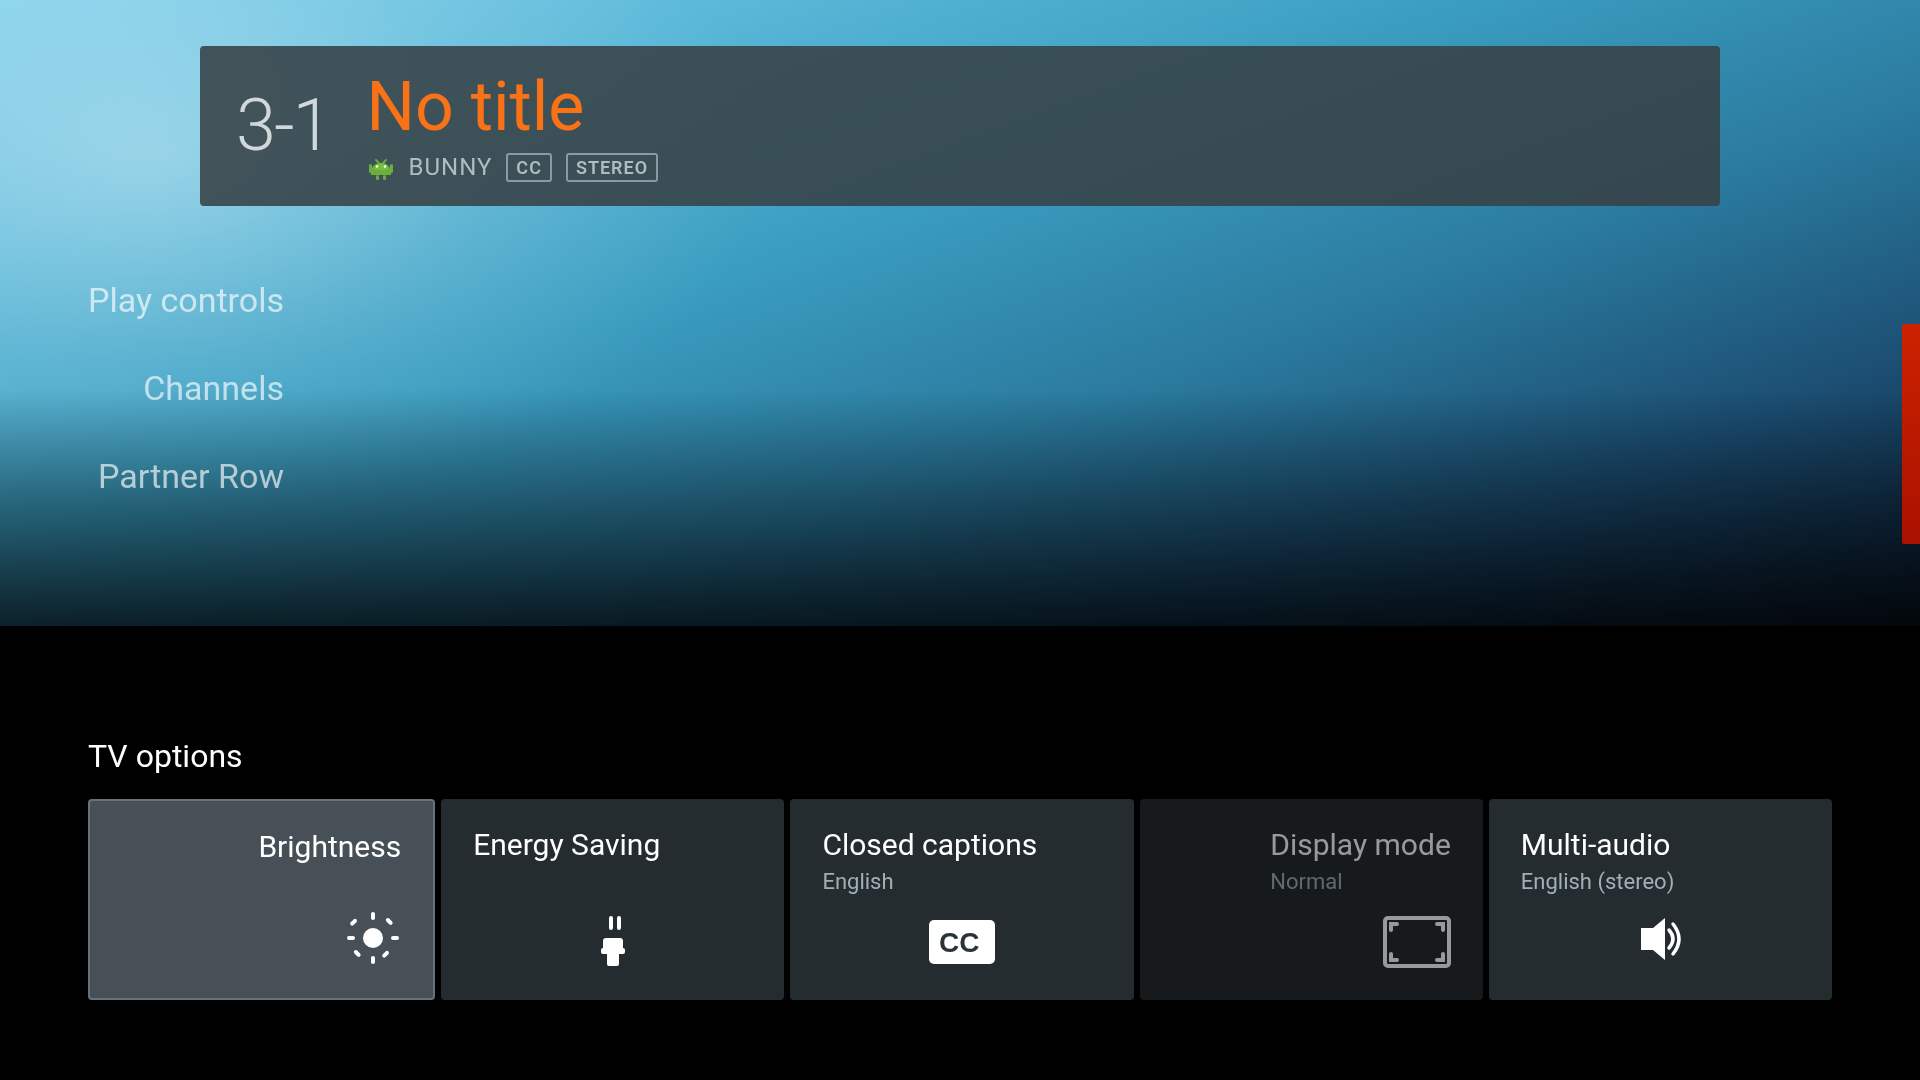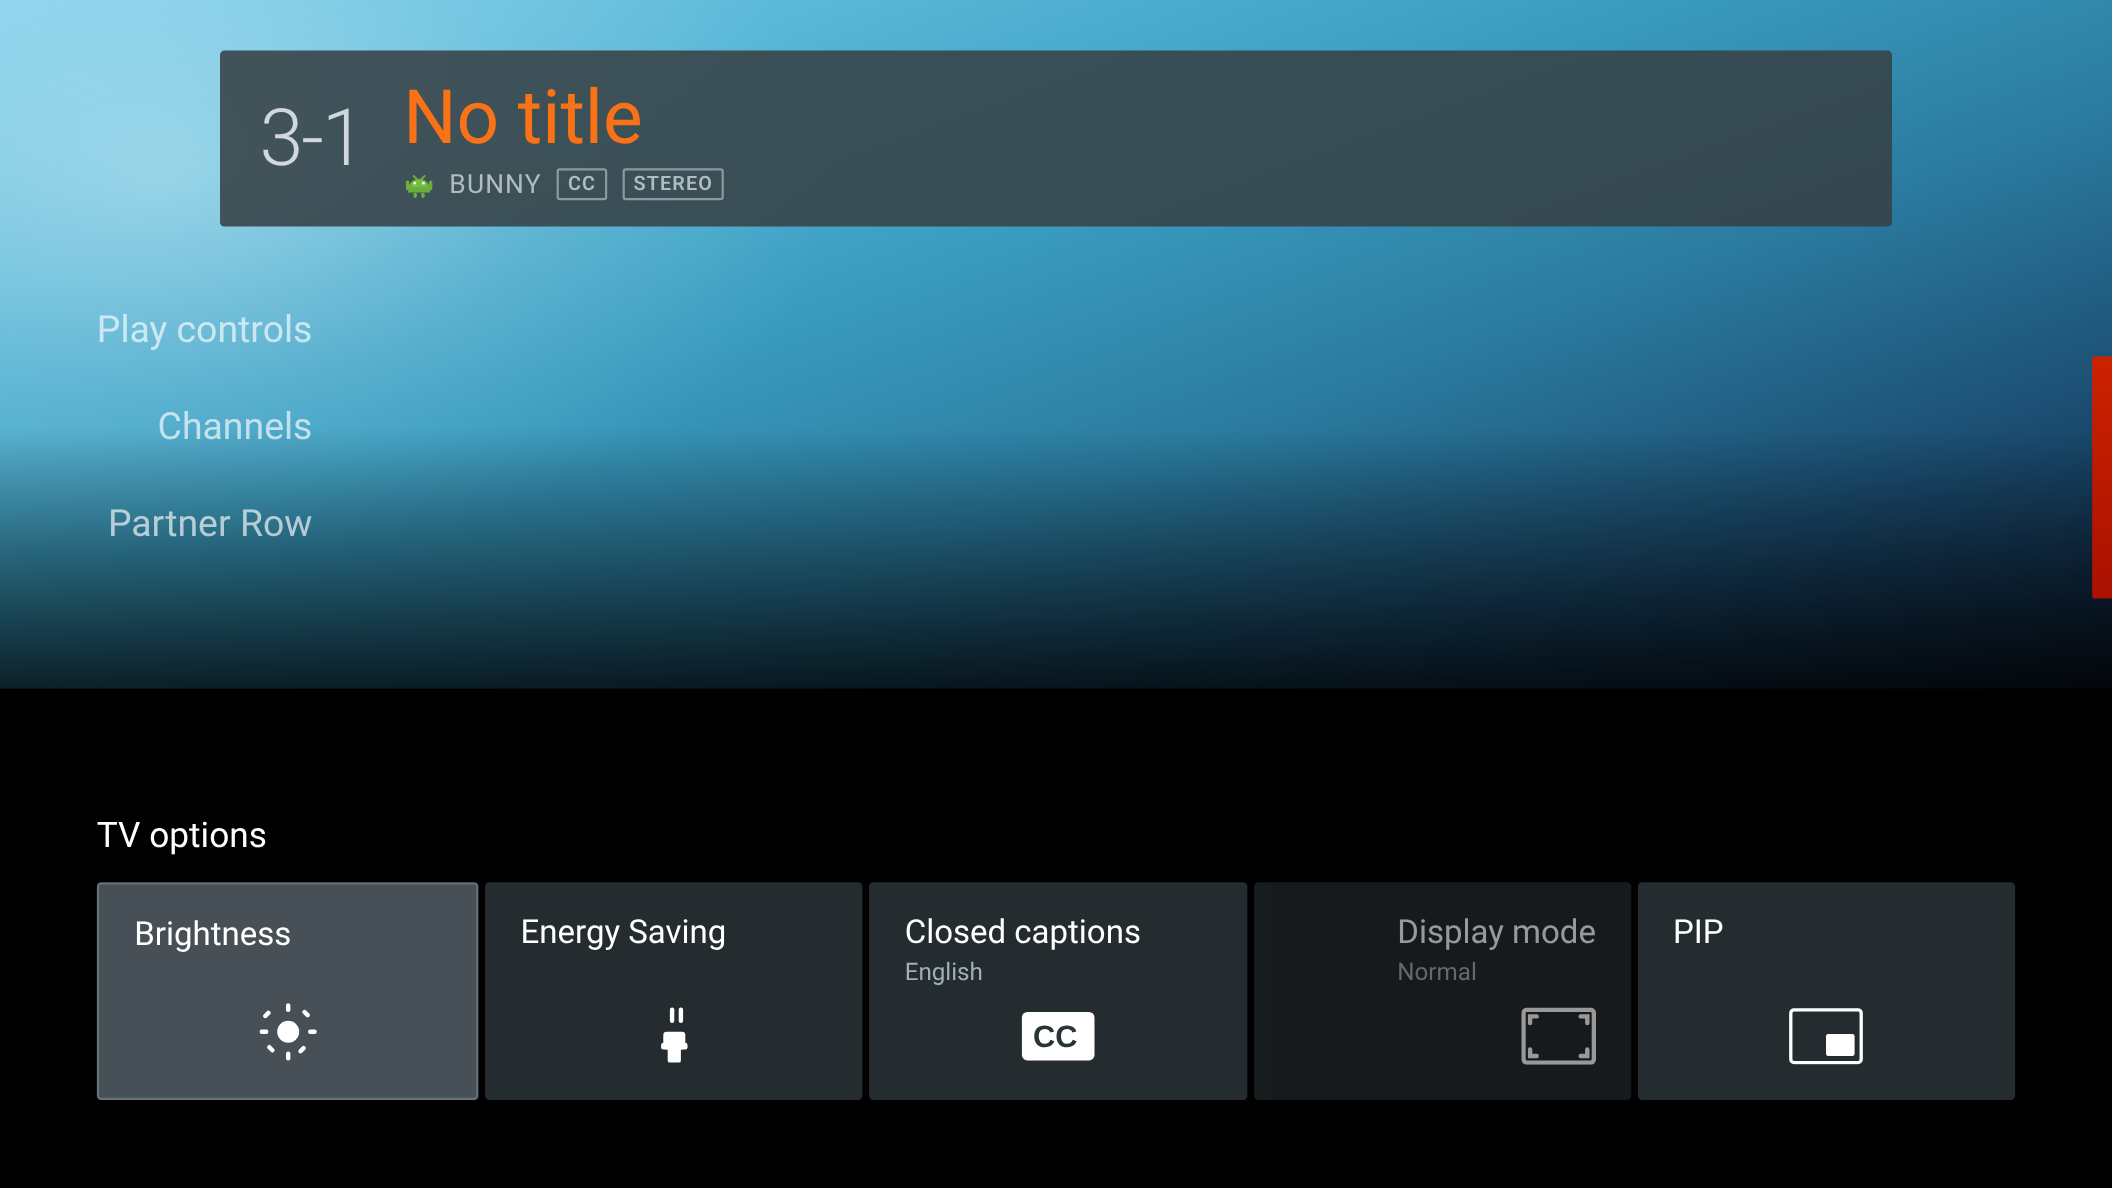--- a/index.html
+++ b/index.html
@@ -170,20 +170,21 @@
       flex-direction: column;
       justify-content: space-between;
       min-height: 198px;
       cursor: pointer;
       position: relative;
     }
 
     .option-tile:first-child {
       background: rgba(72, 82, 88, 0.98);
       border: 2px solid rgba(180, 200, 210, 0.3);
+      align-items: flex-end;
     }
 
     .option-tile.dimmed {
       opacity: 0.6;
       align-items: flex-end;
     }
 
     .option-label {
       font-size: 30px;
       color: #ffffff;
@@ -338,29 +339,32 @@
             <rect x="2" y="2" width="64" height="48" rx="3" stroke="white" stroke-width="4" fill="none"></rect>
 
             <path d="M8 14 L8 8 L14 8" stroke="white" stroke-width="4" fill="none" stroke-linecap="round"></path>
             <path d="M54 8 L60 8 L60 14" stroke="white" stroke-width="4" fill="none" stroke-linecap="round"></path>
             <path d="M8 38 L8 44 L14 44" stroke="white" stroke-width="4" fill="none" stroke-linecap="round"></path>
             <path d="M54 44 L60 44 L60 38" stroke="white" stroke-width="4" fill="none" stroke-linecap="round"></path>
           </svg>
         </div>
       </div>
 
+
       <div class="option-tile">
         <div>
-          <div class="option-label">PIP</div>
-        </div>
-        <div class="option-icon icon-pip">
-          <svg viewBox="0 0 68 52" xmlns="http://www.w3.org/2000/svg">
-            <rect x="2" y="2" width="64" height="48" rx="3" stroke="white" stroke-width="3" fill="none"></rect>
-            <rect x="34" y="24" width="26" height="20" rx="2" fill="white"></rect>
-          </svg>
-        </div>
-      </div>
-
+          <div class="option-label">Multi-audio</div>
+          <div class="option-sublabel">English (stereo)</div>
+        </div>
+        <div class="option-icon icon-audio">
+          <svg viewBox="0 0 58 58" xmlns="http://www.w3.org/2000/svg">
+
+            <polygon points="10,18 22,18 34,8 34,50 22,40 10,40" fill="white"></polygon>
+            <path d="M38 20 Q46 29 38 38" stroke="white" stroke-width="3.5" fill="none" stroke-linecap="round"></path>
+            <path d="M42 14 Q54 29 42 44" stroke="white" stroke-width="3.5" fill="none" stroke-linecap="round"></path>
+          </svg>
+        </div>
+      </div>
 
     </div>
   </div>
 
 </div>
 
 </body></html>

